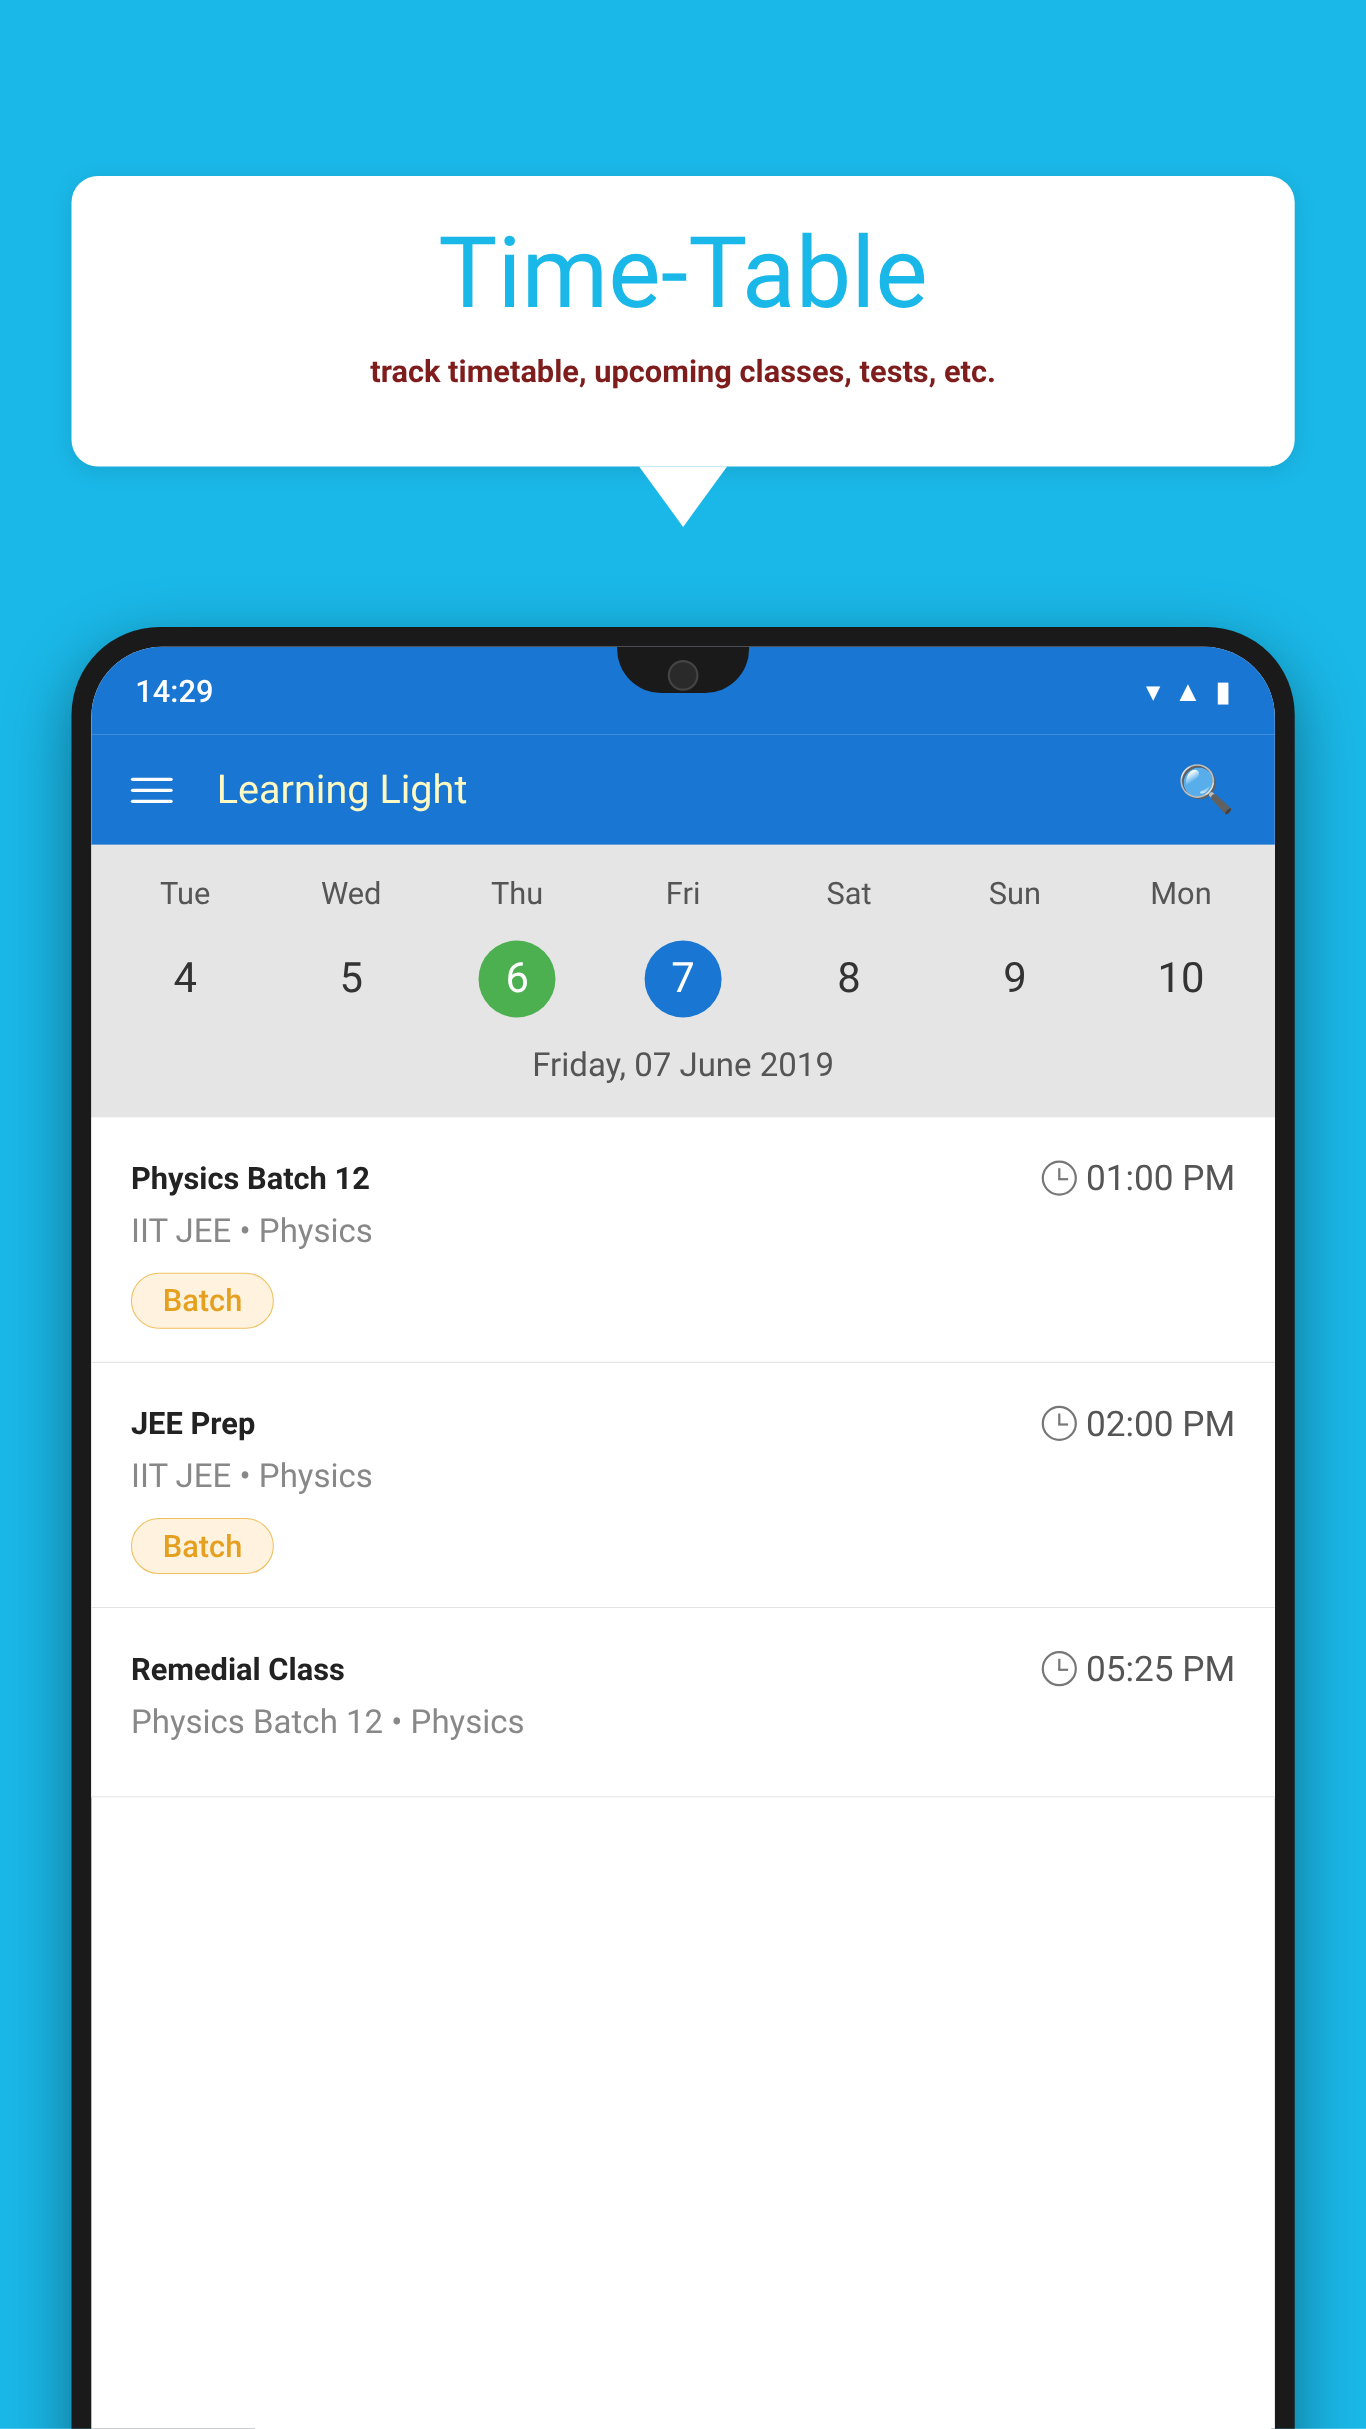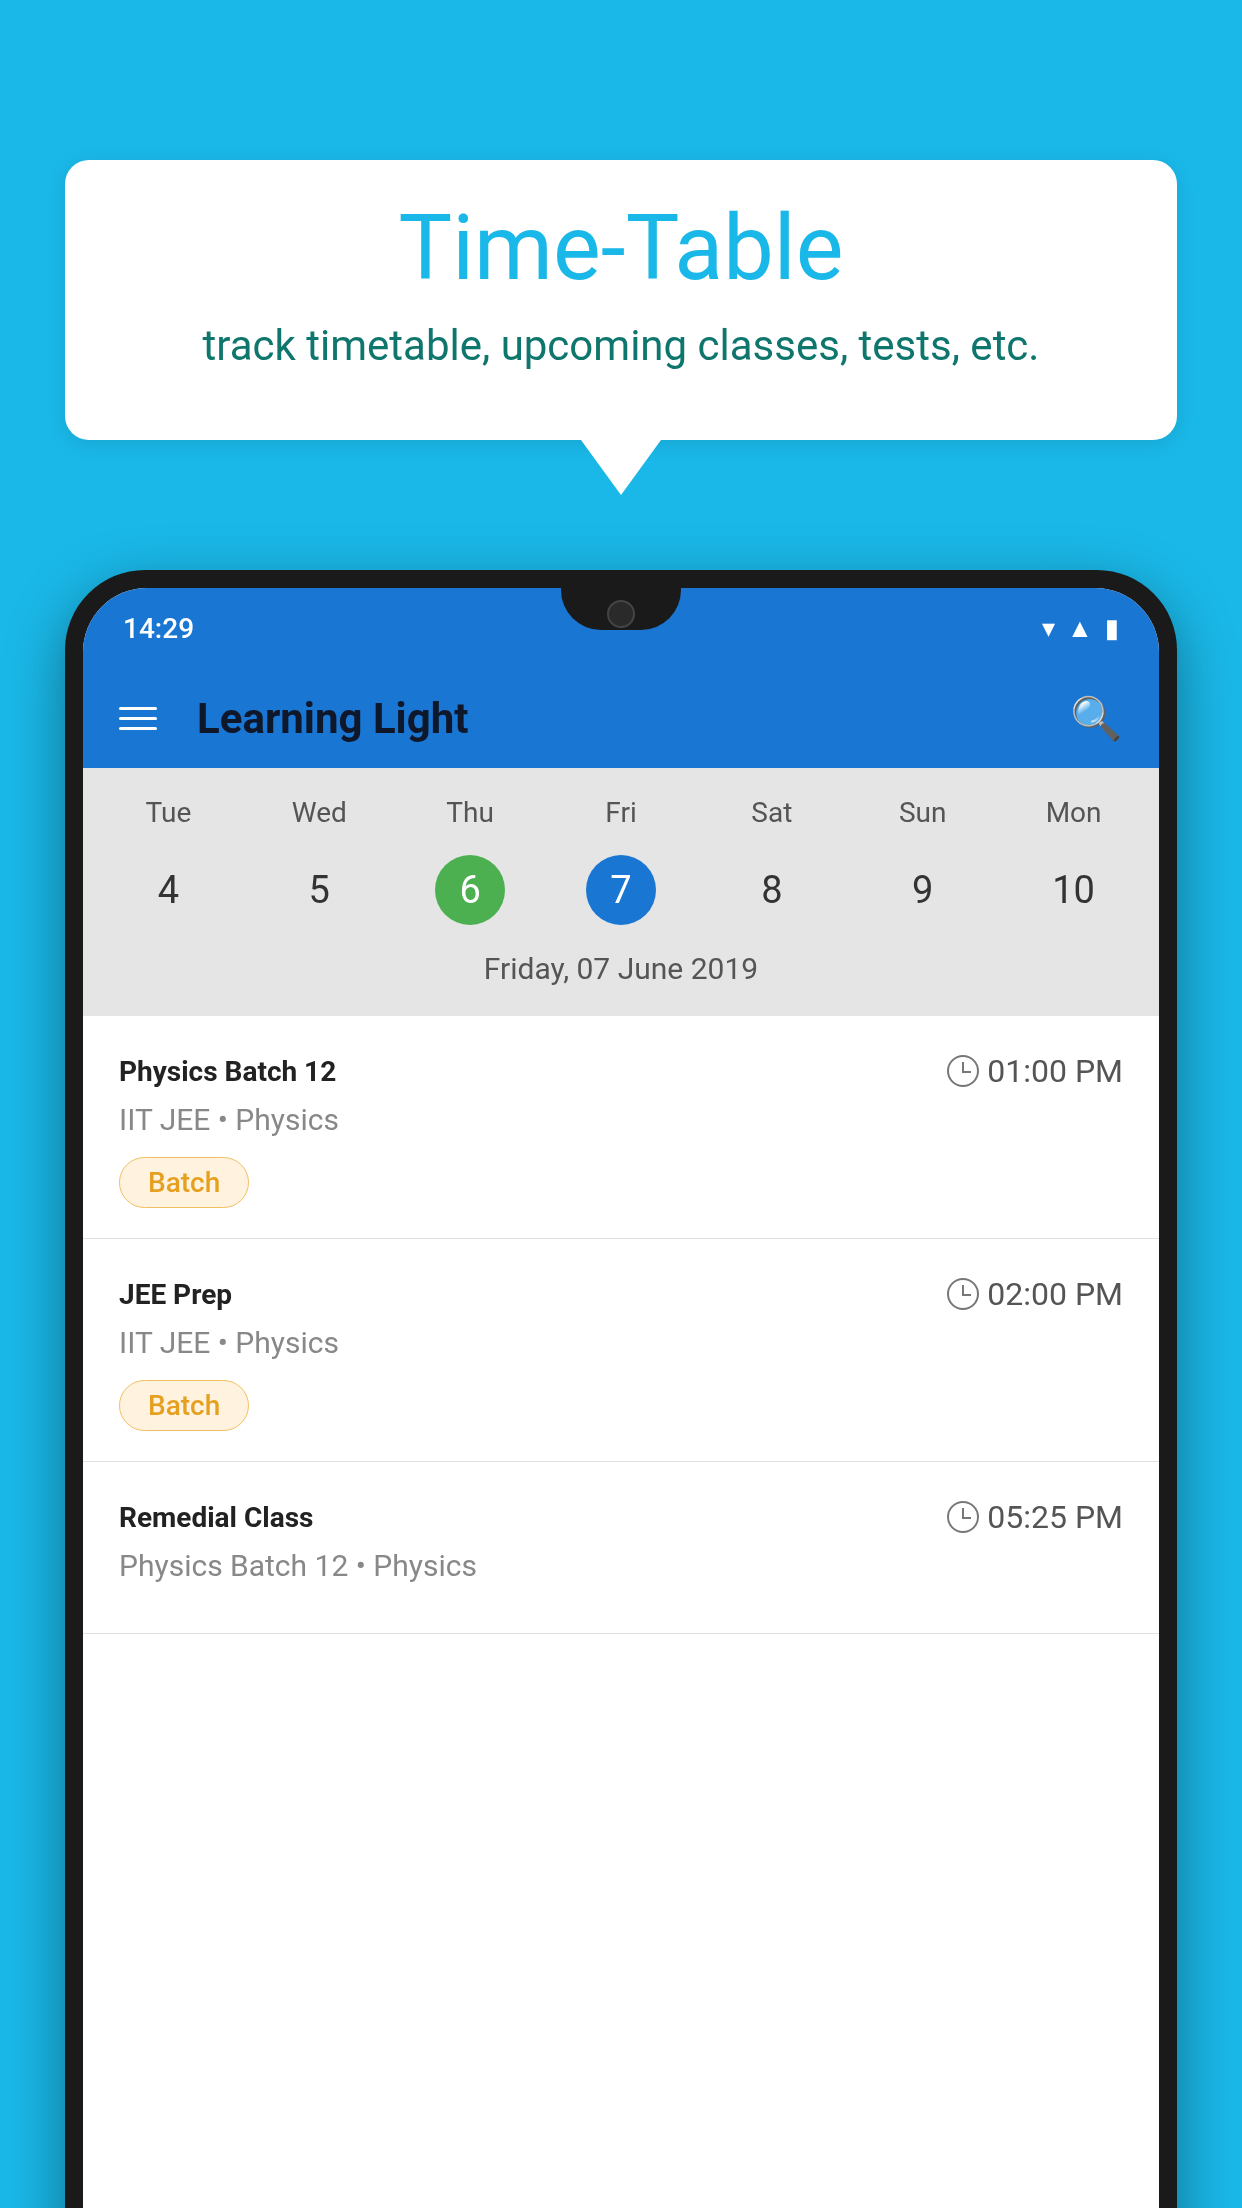--- a/index.html
+++ b/index.html
@@ -34,23 +34,23 @@
     }
 
     .speech-bubble-title {
       font-size: 90px;
       color: #1ab8e8;
       font-weight: 400;
       margin-bottom: 20px;
     }
 
     .speech-bubble-subtitle {
-      font-size: 42px;
-      color: #0f766e;
-      font-weight: 400;
+      font-size: 28px;
+      color: #7f1d1d;
+      font-weight: 700;
     }
 
     .speech-bubble-arrow {
       width: 0;
       height: 0;
       border-left: 40px solid transparent;
       border-right: 40px solid transparent;
       border-top: 55px solid white;
       margin-top: 0px;
     }
@@ -164,23 +164,23 @@
 
     .app-bar-menu span {
       display: block;
       width: 38px;
       height: 3px;
       background: white;
       border-radius: 2px;
     }
 
     .app-bar-title {
-      color: #0f172a;
-      font-size: 42px;
-      font-weight: 700;
+      color: #fef9c3;
+      font-size: 36px;
+      font-weight: 400;
       flex: 1;
       margin-left: 10px;
     }
 
     .app-bar-search {
       color: white;
       font-size: 42px;
     }
 
     

